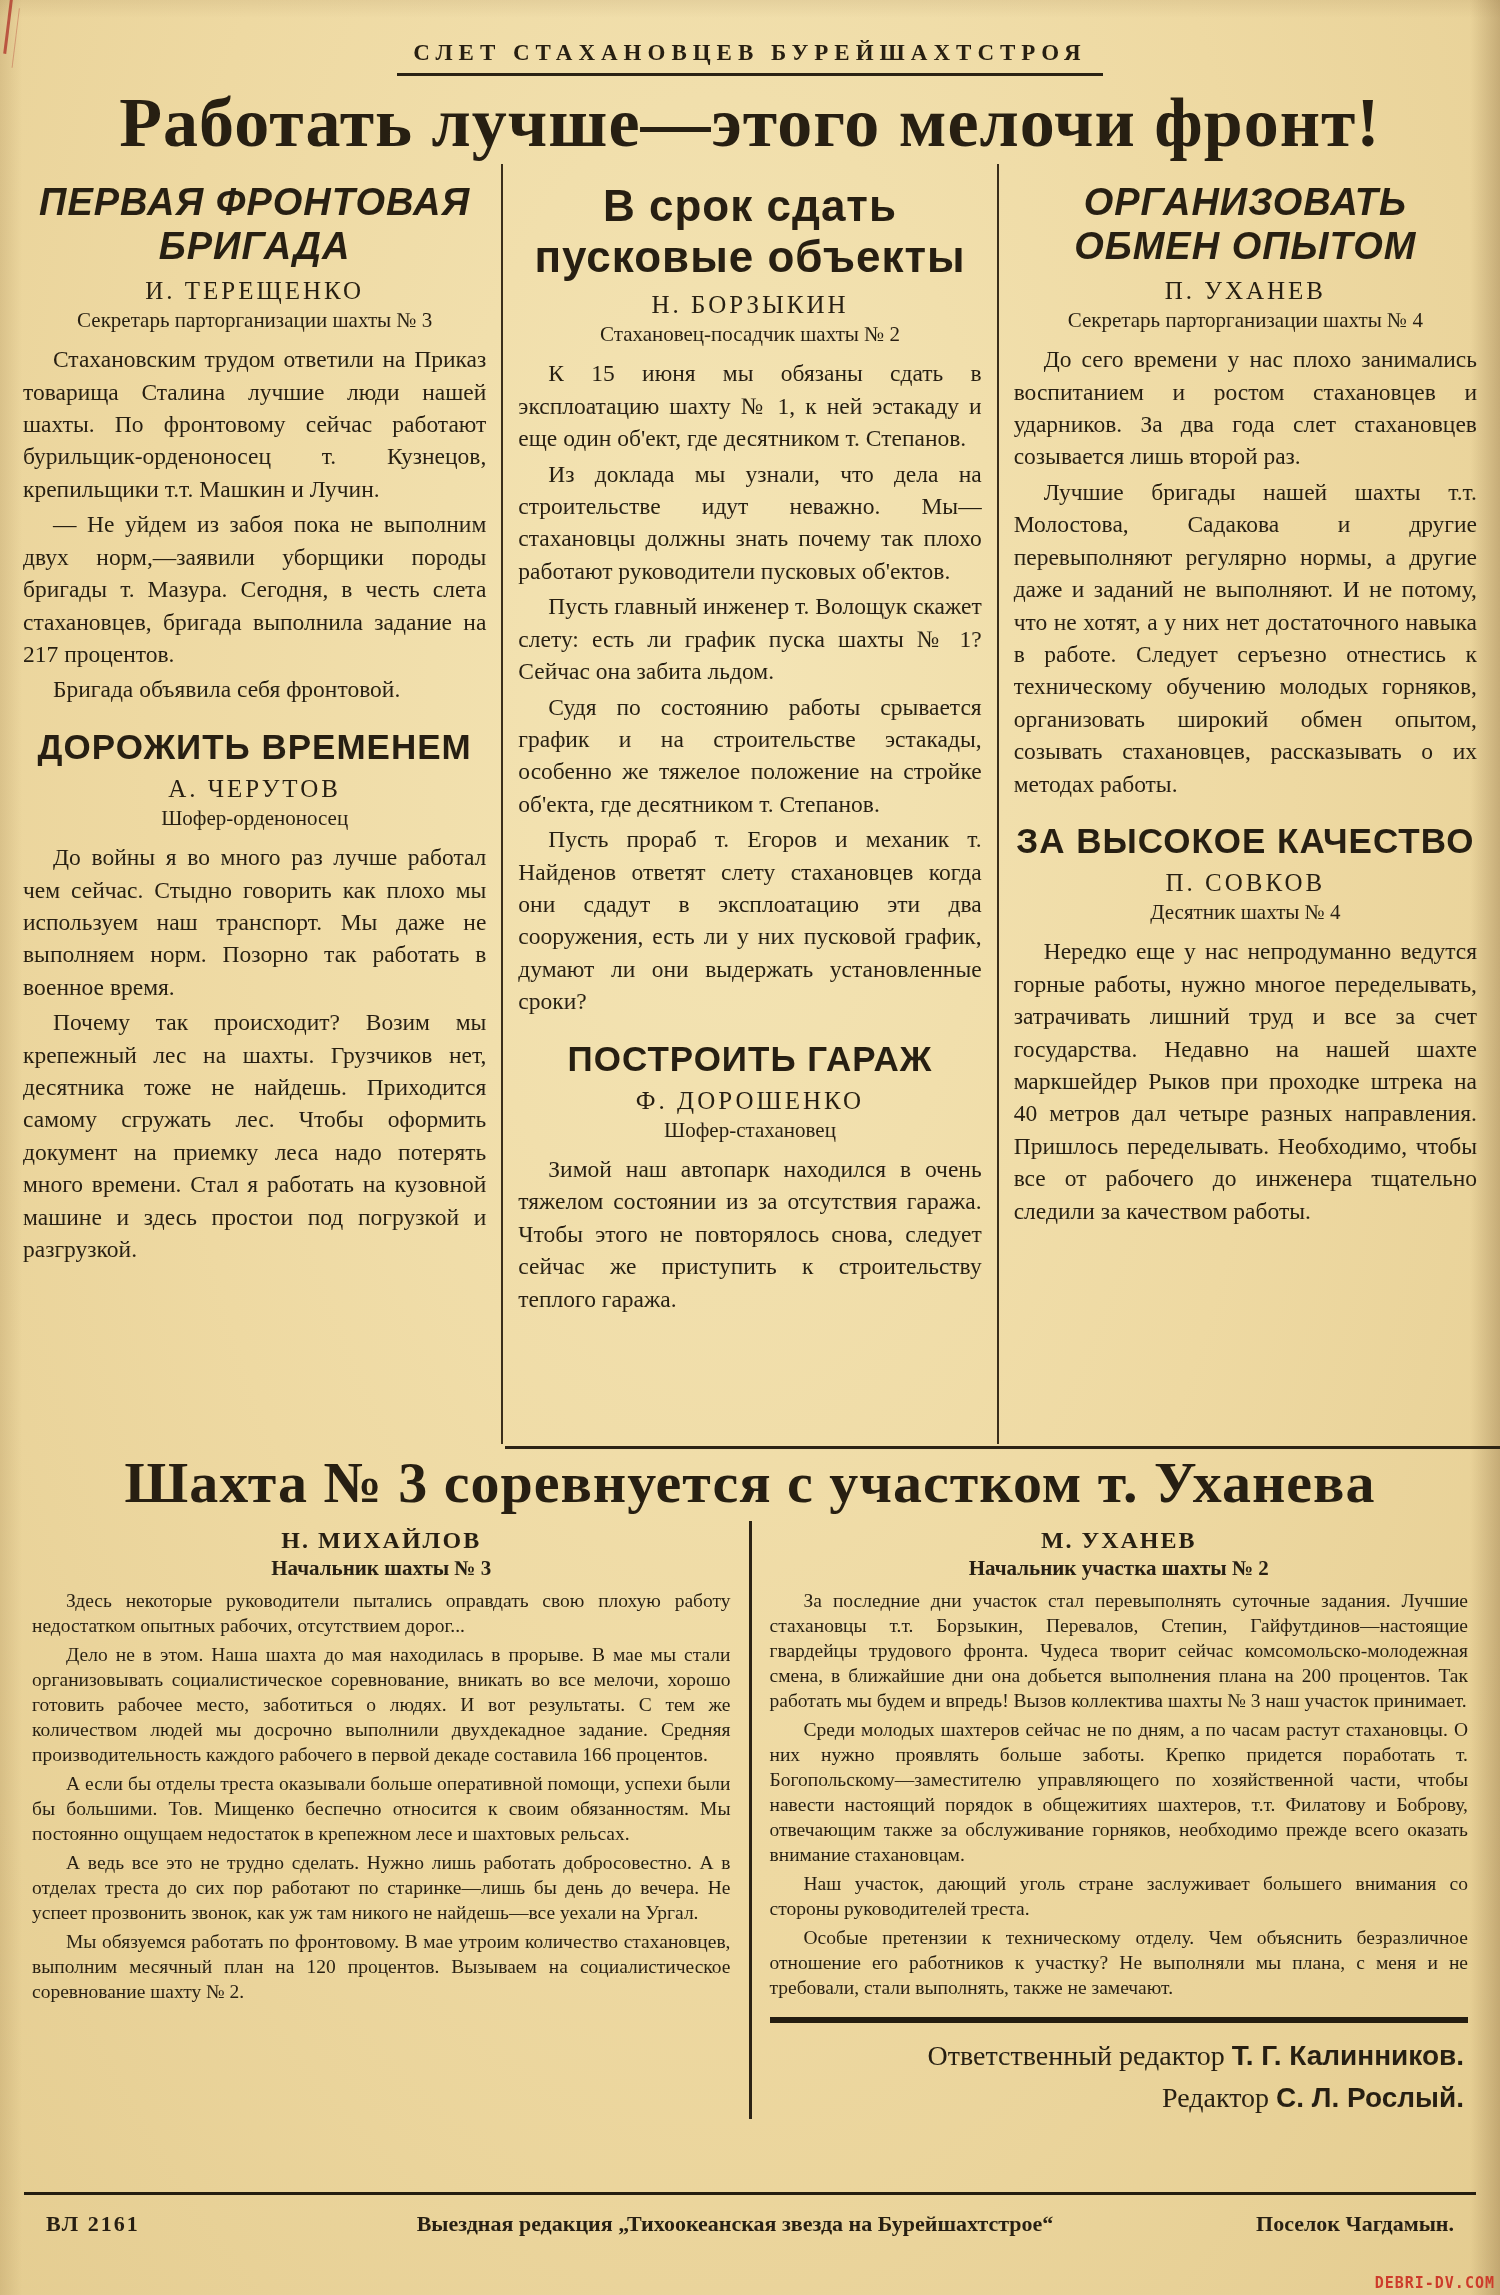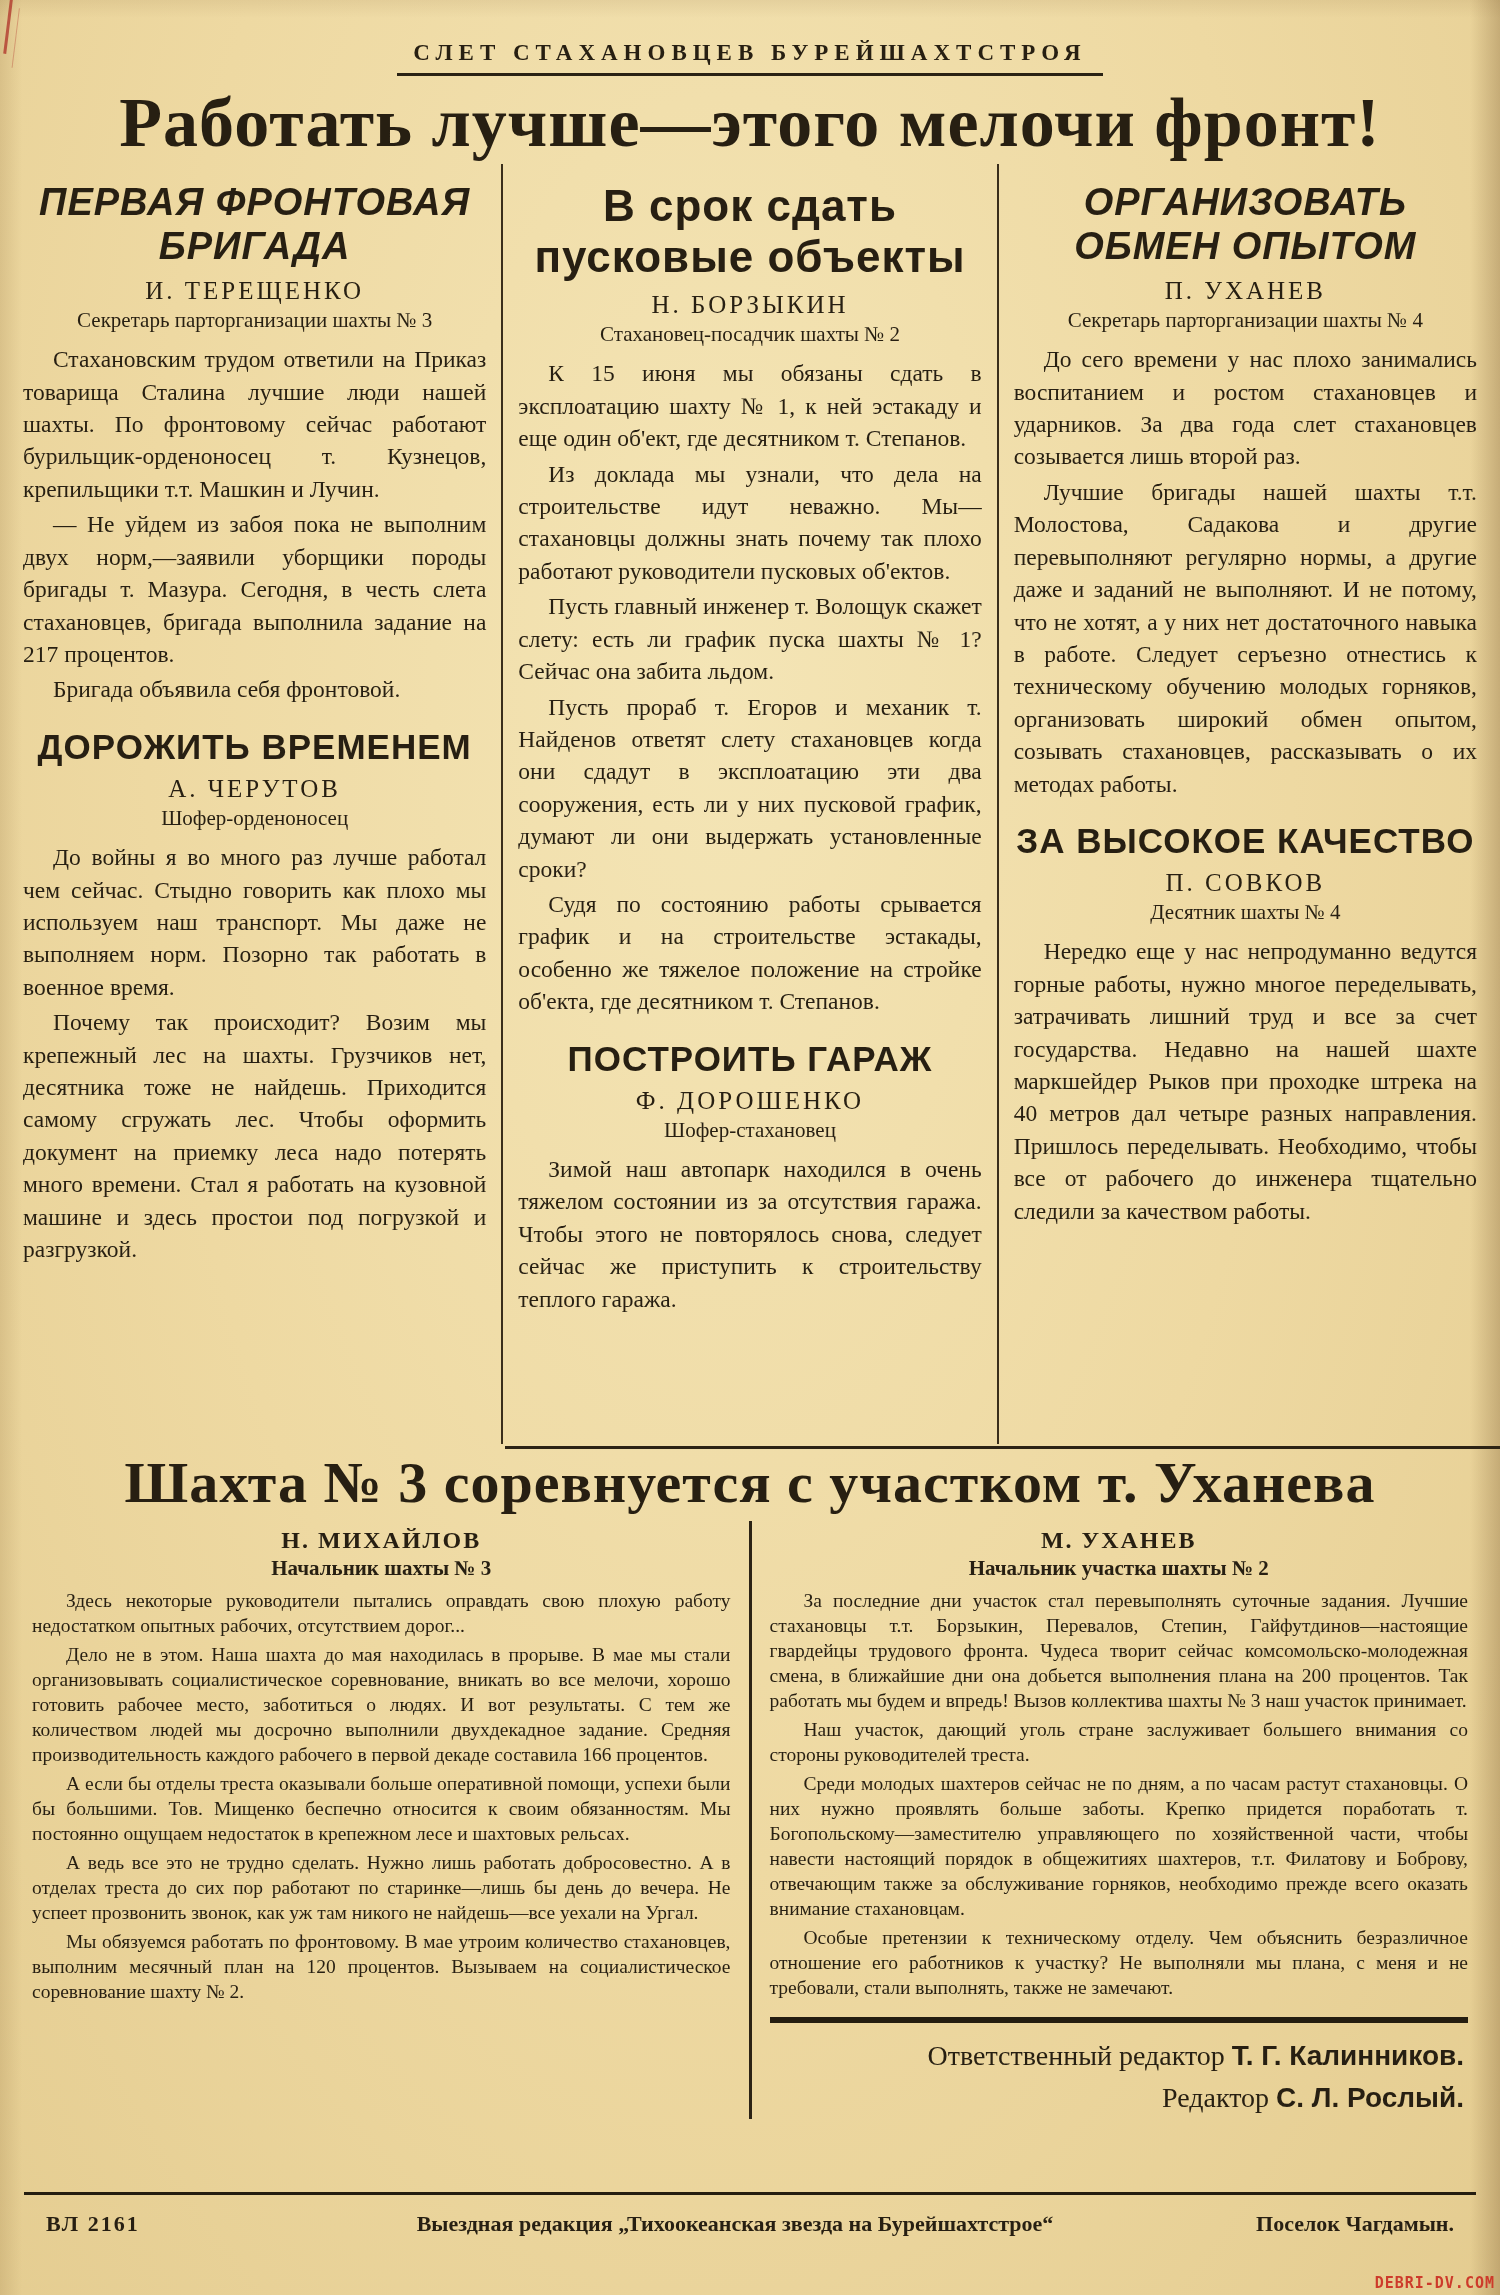--- a/index.html
+++ b/index.html
@@ -85,22 +85,22 @@
     </div>
 
     <div class="col">
       <div>
         <div class="a-title t-grot-big">В срок сдать пусковые объекты</div>
         <div class="byline">Н. БОРЗЫКИН</div>
         <div class="role">Стахановец-посадчик шахты № 2</div>
         <p>К 15 июня мы обязаны сдать в эксплоатацию шахту № 1, к ней эстакаду и еще один об'ект, где десятником т. Степанов.</p>
         <p>Из доклада мы узнали, что дела на строительстве идут неважно. Мы—стахановцы должны знать почему так плохо работают руководители пусковых об'ектов.</p>
         <p>Пусть главный инженер т. Волощук скажет слету: есть ли график пуска шахты № 1? Сейчас она забита льдом.</p>
+        <p>Судя по состоянию работы срывается график и на строительстве эстакады, особенно же тяжелое положение на стройке об'екта, где десятником т. Степанов.</p>
         <p>Пусть прораб т. Егоров и механик т. Найденов ответят слету стахановцев когда они сдадут в эксплоатацию эти два сооружения, есть ли у них пусковой график, думают ли они выдержать установленные сроки?</p>
-        <p>Судя по состоянию работы срывается график и на строительстве эстакады, особенно же тяжелое положение на стройке об'екта, где десятником т. Степанов.</p>
       </div>
       <div>
         <div class="a-title t-grot">ПОСТРОИТЬ ГАРАЖ</div>
         <div class="byline">Ф. ДОРОШЕНКО</div>
         <div class="role">Шофер-стахановец</div>
         <p>Зимой наш автопарк находился в очень тяжелом состоянии из за отсутствия гаража. Чтобы этого не повторялось снова, следует сейчас же приступить к строительству теплого гаража.</p>
       </div>
     </div>
 
     <div class="col">
@@ -131,22 +131,22 @@
       <p>Здесь некоторые руководители пытались оправдать свою плохую работу недостатком опытных рабочих, отсутствием дорог...</p>
       <p>Дело не в этом. Наша шахта до мая находилась в прорыве. В мае мы стали организовывать социалистическое соревнование, вникать во все мелочи, хорошо готовить рабочее место, заботиться о людях. И вот результаты. С тем же количеством людей мы досрочно выполнили двухдекадное задание. Средняя производительность каждого рабочего в первой декаде составила 166 процентов.</p>
       <p>А если бы отделы треста оказывали больше оперативной помощи, успехи были бы большими. Тов. Мищенко беспечно относится к своим обязанностям. Мы постоянно ощущаем недостаток в крепежном лесе и шахтовых рельсах.</p>
       <p>А ведь все это не трудно сделать. Нужно лишь работать добросовестно. А в отделах треста до сих пор работают по старинке—лишь бы день до вечера. Не успеет прозвонить звонок, как уж там никого не найдешь—все уехали на Ургал.</p>
       <p>Мы обязуемся работать по фронтовому. В мае утроим количество стахановцев, выполним месячный план на 120 процентов. Вызываем на социалистическое соревнование шахту № 2.</p>
     </div>
     <div class="bcol">
       <div class="b-byline">М. УХАНЕВ</div>
       <div class="b-role">Начальник участка шахты № 2</div>
       <p>За последние дни участок стал перевыполнять суточные задания. Лучшие стахановцы т.т. Борзыкин, Перевалов, Степин, Гайфутдинов—настоящие гвардейцы трудового фронта. Чудеса творит сейчас комсомольско-молодежная смена, в ближайшие дни она добьется выполнения плана на 200 процентов. Так работать мы будем и впредь! Вызов коллектива шахты № 3 наш участок принимает.</p>
+      <p>Среди молодых шахтеров сейчас не по дням, а по часам растут стахановцы. О них нужно проявлять больше заботы. Крепко придется поработать т. Богопольскому—заместителю управляющего по хозяйственной части, чтобы навести настоящий порядок в общежитиях шахтеров, т.т. Филатову и Боброву, отвечающим также за обслуживание горняков, необходимо прежде всего оказать внимание стахановцам.</p>
       <p>Наш участок, дающий уголь стране заслуживает большего внимания со стороны руководителей треста.</p>
-      <p>Среди молодых шахтеров сейчас не по дням, а по часам растут стахановцы. О них нужно проявлять больше заботы. Крепко придется поработать т. Богопольскому—заместителю управляющего по хозяйственной части, чтобы навести настоящий порядок в общежитиях шахтеров, т.т. Филатову и Боброву, отвечающим также за обслуживание горняков, необходимо прежде всего оказать внимание стахановцам.</p>
       <p>Особые претензии к техническому отделу. Чем объяснить безразличное отношение его работников к участку? Не выполняли мы плана, с меня и не требовали, стали выполнять, также не замечают.</p>
       <div class="editors">
         <div>
           <span>Ответственный редактор</span>
           <span class="name">Т. Г. Калинников.</span>
         </div>
         <div>
           <span>Редактор</span>
           <span class="name">С. Л. Рослый.</span>
         </div>

